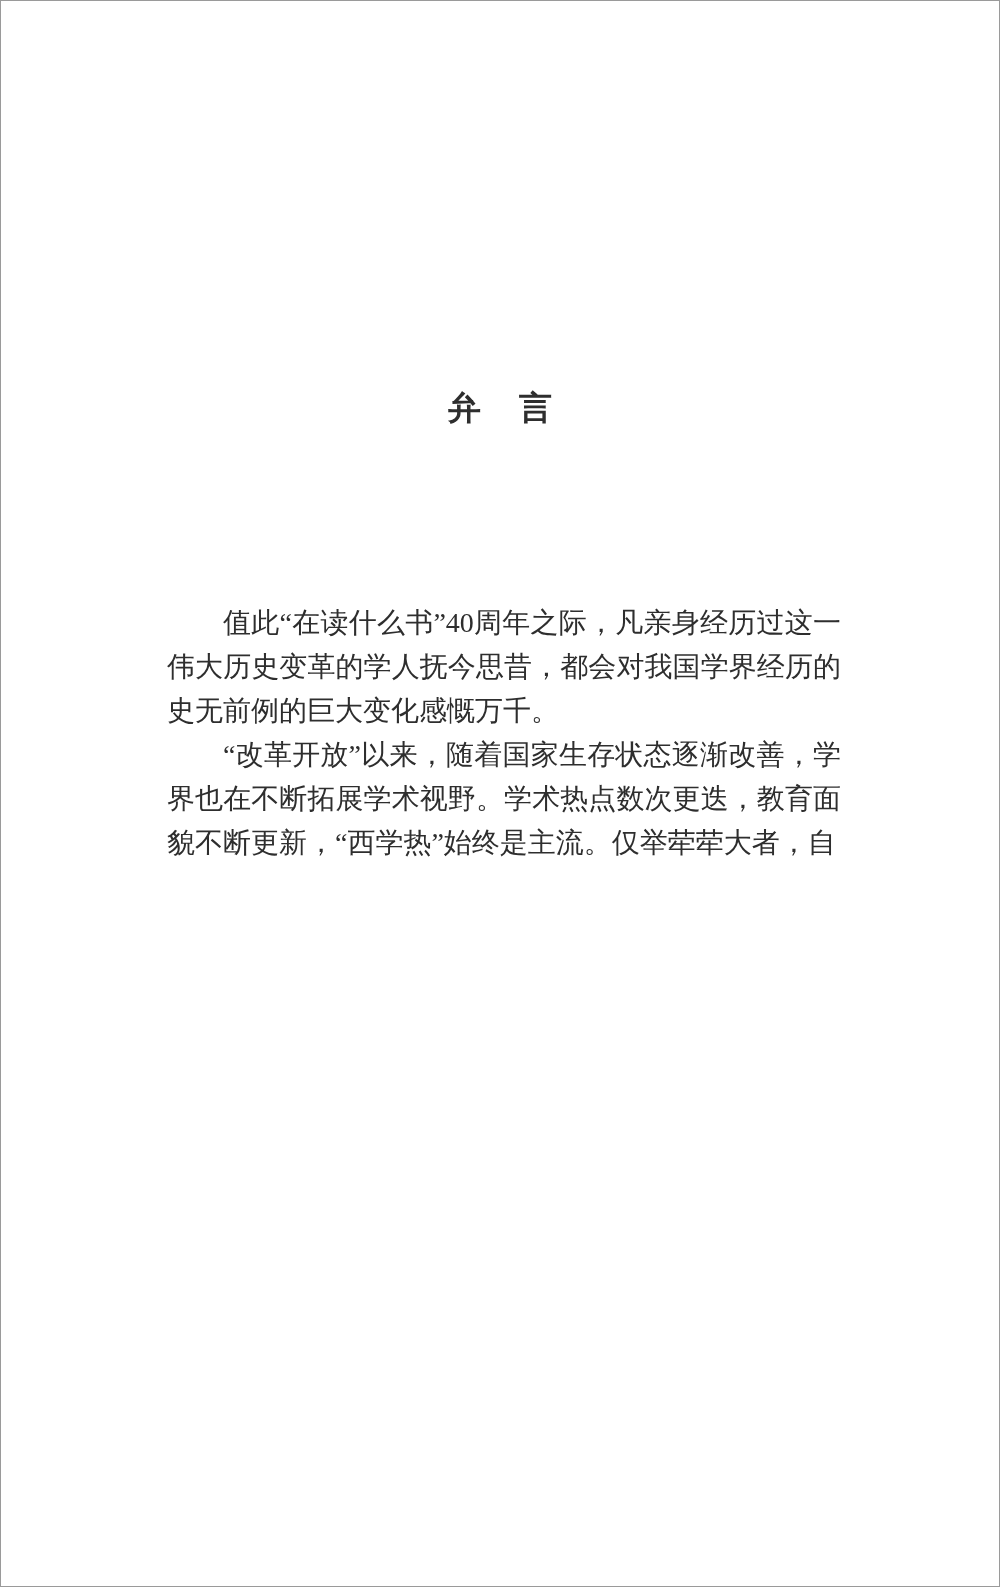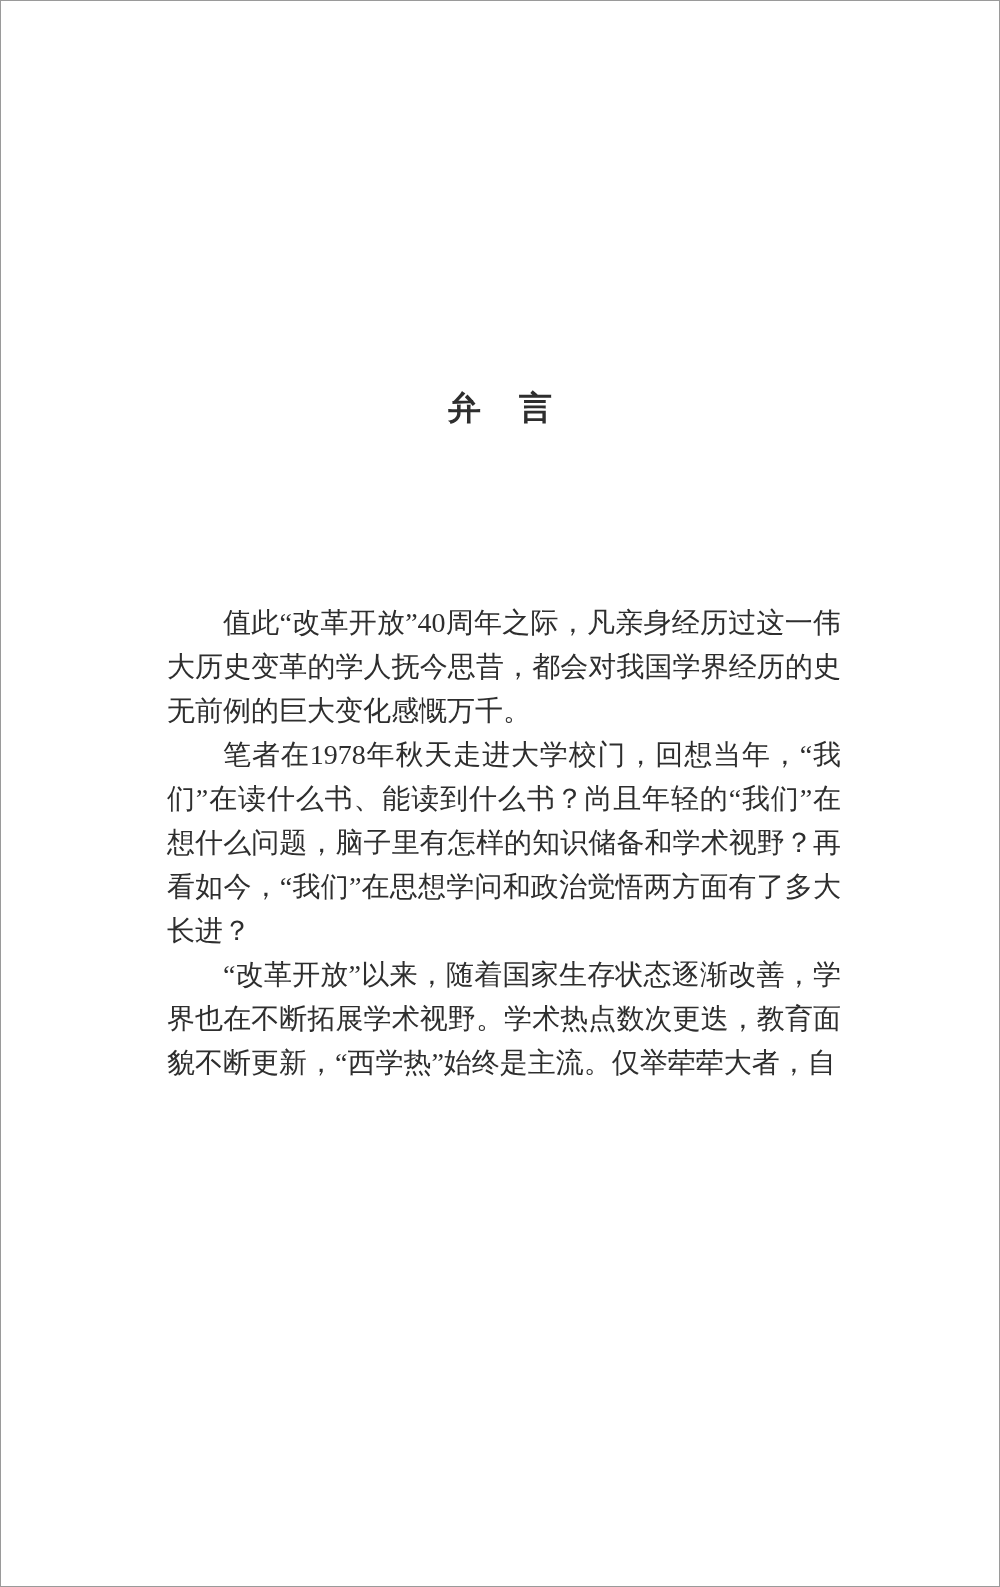--- a/index.html
+++ b/index.html
@@ -53,18 +53,17 @@
 <body>
 
 <div class="page">
 
   <h1 class="title">
     <span>弁</span>
     <span>言</span>
   </h1>
 
   <div class="body-text">
-    <p>值此“改革开放”40周年之际，凡亲身经历过这一伟大历史变革的学人抚今思昔，都会对我国学界经历的史无前例的巨大变化感慨万千。</p>
-    <p>笔者在1978年秋天走进大学校门，回想当年，“我们”在读什么书、能读到什么书？尚且年轻的“我们”在想什么问题，脑子里有怎样的知识储备和学术视野？再看如今，“我们”在思想学问和政治觉悟两方面有了多大长进？</p>
+    <p>值此“在读什么书”40周年之际，凡亲身经历过这一伟大历史变革的学人抚今思昔，都会对我国学界经历的史无前例的巨大变化感慨万千。</p>
     <p>“改革开放”以来，随着国家生存状态逐渐改善，学界也在不断拓展学术视野。学术热点数次更迭，教育面貌不断更新，“西学热”始终是主流。仅举荦荦大者，自</p>
   </div>
 
 </div>
 
 </body></html>

